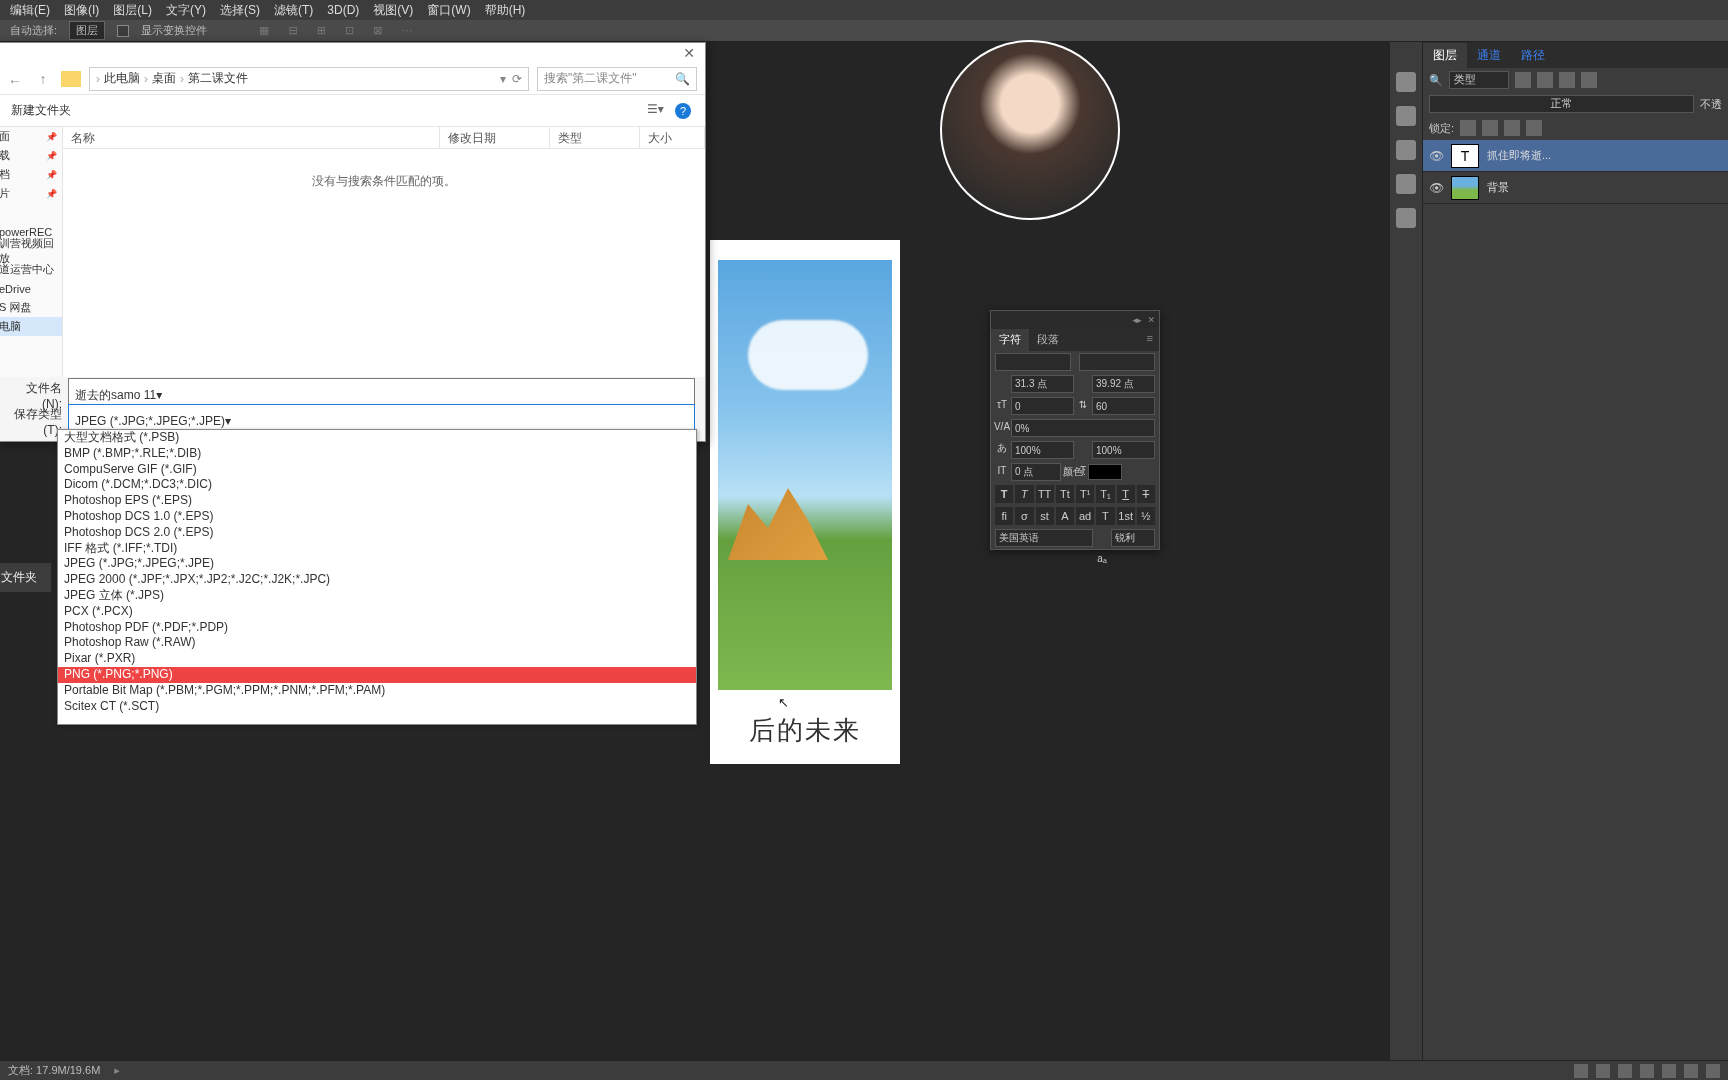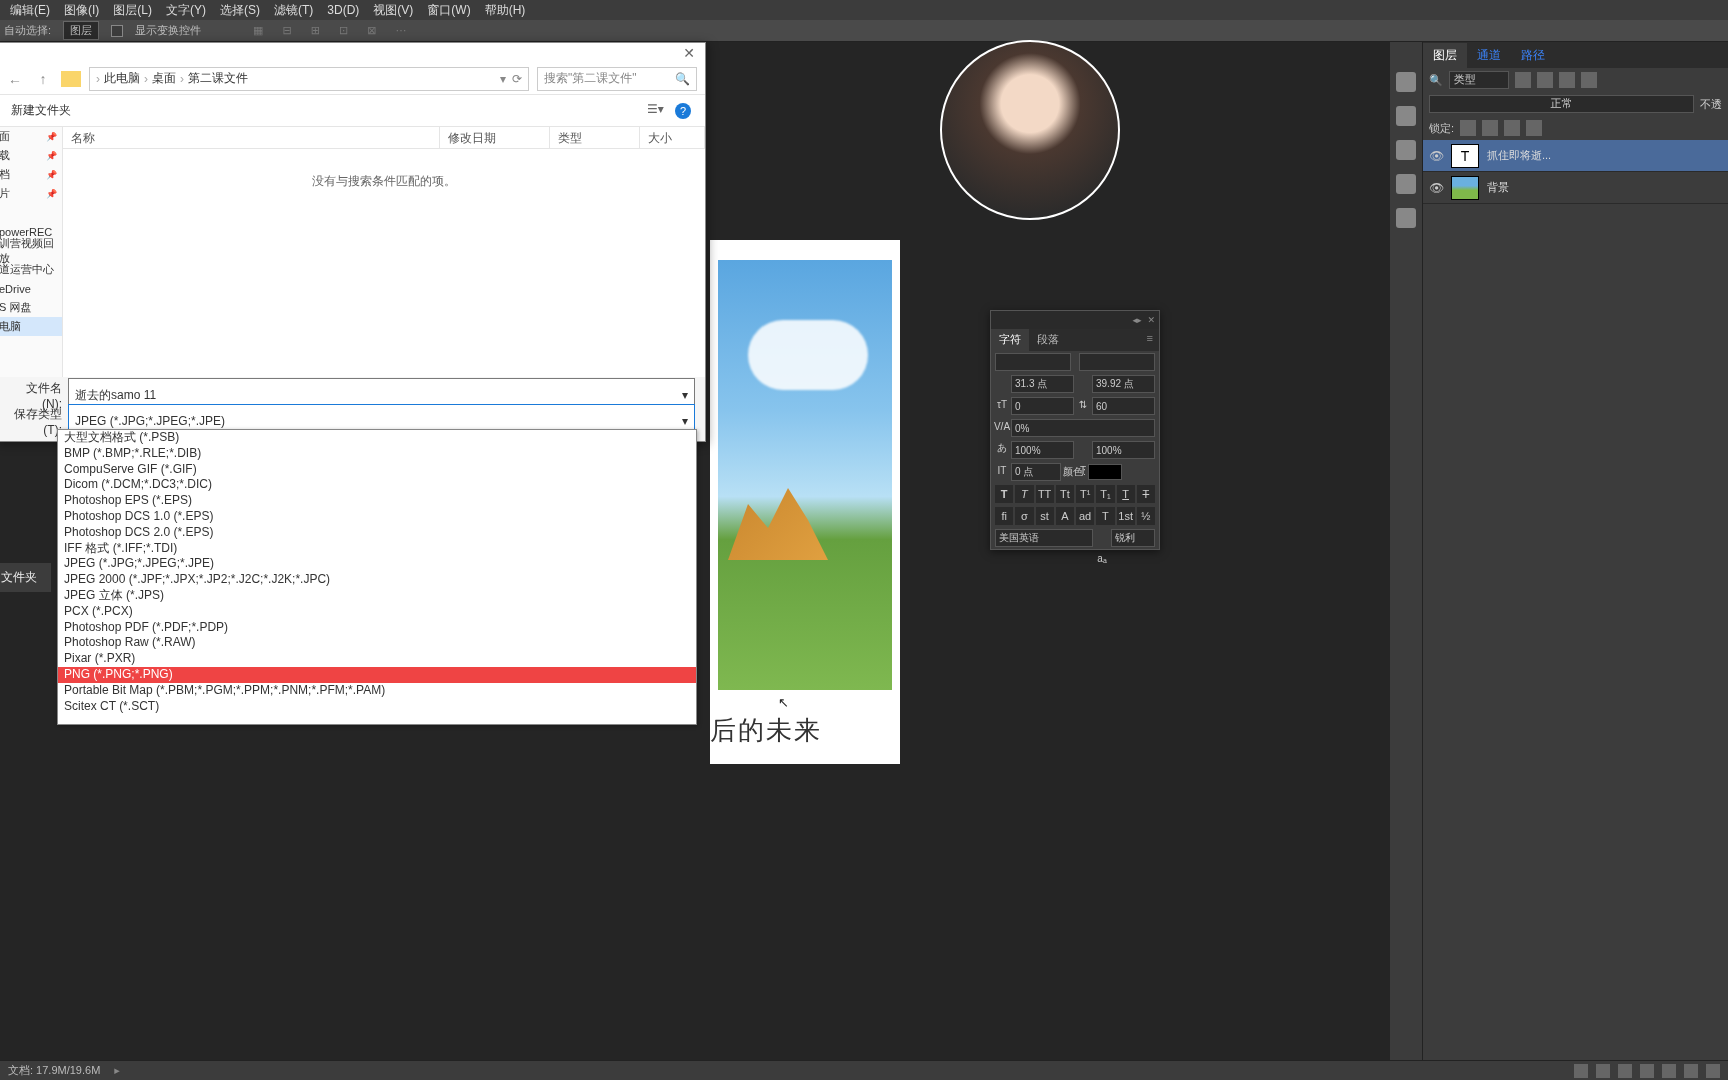--- a/index.html
+++ b/index.html
@@ -3,33 +3,33 @@
 <meta charset="utf-8">
 <style>
 * { margin: 0; padding: 0; box-sizing: border-box; font-family: "Microsoft YaHei", "Segoe UI", sans-serif; }
 body { background: #2a2a2a; width: 1728px; height: 1080px; overflow: hidden; position: relative; color: #ccc; font-size: 12px; }
 
 
 .menubar { height: 20px; background: #3c3c3c; display: flex; align-items: center; padding-left: 4px; gap: 2px; }
 .menubar span { padding: 2px 6px; cursor: pointer; color: #ddd; }
 
 
-.optionsbar { height: 22px; background: #4a4a4a; display: flex; align-items: center; padding-left: 4px; gap: 12px; font-size: 11px; color: #bbb; border-bottom: 1px solid #222; }
+.optionsbar { height: 22px; background: #4a4a4a; display: flex; align-items: center; padding-left: 10px; gap: 12px; font-size: 11px; color: #bbb; border-bottom: 1px solid #222; }
 .optionsbar .cb { width:12px; height:12px; border:1px solid #888; background:#3c3c3c; }
 
 
 .main { position: absolute; top: 42px; left: 0; right: 338px; bottom: 20px; background: #252525; }
 
 
 .canvas-wrap { position:absolute; left:280px; top:160px; width:900px; height:565px; background:#252525; }
 .canvas { position:absolute; left:430px; top:38px; width:190px; height:524px; background:#fff; }
 .img { position:absolute; left:8px; top:20px; right:8px; height:430px; background:linear-gradient(to bottom,#5aa6e0 0%,#87c4ed 35%,#b8e0f5 55%,#65a03f 65%,#7fb850 100%); }
 .mtn { position:absolute; bottom:130px; left:10px; width:100px; height:80px; background:linear-gradient(135deg,#c8862e,#e0a040); clip-path:polygon(0 100%,20% 30%,40% 60%,60% 10%,80% 50%,100% 100%); }
 .cloud { position:absolute; top:60px; left:30px; width:120px; height:70px; background:rgba(255,255,255,0.85); border-radius:50px; filter:blur(1px); }
-.caption { position:absolute; bottom:16px; left:0; right:0; font-size:26px; color:#333; letter-spacing: 2px; }
+.caption { position:absolute; bottom:16px; left:0; right:0; text-align:center; font-size:26px; color:#333; letter-spacing: 2px; }
 
 
 .webcam { position:absolute; top:40px; left:940px; width:180px; height:180px; border-radius:50%; border:2px solid #fff; background:radial-gradient(circle at 50% 35%,#f3d9c6 20%,#4a3830 35%,#2a2a2a 80%); z-index:50; }
 
 
 .rightcol { position:absolute; top:42px; right:0; width:338px; bottom:20px; background:#3c3c3c; display:flex; }
 .iconstrip { width:32px; background:#3c3c3c; display:flex; flex-direction:column; align-items:center; gap:14px; padding-top:30px; }
 .iconstrip div { width:20px; height:20px; background:#888; border-radius:3px; }
 .panelcol { flex:1; background:#3c3c3c; border-left:1px solid #222; }
 
@@ -91,21 +91,21 @@
 .sidebar .pin { width:10px; height:10px; color:#888; font-size:9px; }
 .filelist { flex:1; }
 .filelist .cols { height:22px; display:flex; border-bottom:1px solid #e5e5e5; font-size:12px; color:#555; }
 .filelist .cols span { padding:3px 8px; border-right:1px solid #e5e5e5; }
 .c-name{flex:1 0 210px} .c-date{width:110px} .c-type{width:90px} .c-size{width:65px}
 .empty { text-align:center; padding:24px; font-size:12px; color:#666; }
 
 .dialog .bottom { padding:6px 10px; background:#f5f5f5; }
 .bottom .row { display:flex; align-items:center; height:24px; gap:6px; margin-bottom:2px; }
 .bottom .row label { width:55px; font-size:12px; text-align:right; }
-.bottom .combo { flex:1; height:34px; border:1px solid #7a7a7a; background:#fff; font-size:12px; padding:0 6px; display:flex; align-items:center; justify-content:space-between; cursor:pointer; }
+.bottom .combo { flex:1; height:34px; border:1px solid #7a7a7a; background:#fff; font-size:12px; padding:0 6px; display:flex; align-items:center; justify-content:flex-start; cursor:pointer; }
 .bottom .combo.open { border-color:#1a7ad9; }
 
 
 .droplist { position:absolute; left:60px; right:8px; top:448px; background:#fff; border:1px solid #888; z-index:200; max-height:310px; overflow-y:auto; font-size:12px; box-shadow:1px 1px 4px rgba(0,0,0,0.3); }
 .droplist .opt { padding:1px 6px; cursor:pointer; line-height:1.15; }
 .droplist .opt.hl { background:#ef4444; color:#fff; }
 
 .cursor { position:absolute; top:695px; left:778px; font-size:13px; color:#222; z-index:300; pointer-events:none; }
 
 .hidefolder { padding:4px 0 6px 0; font-size:12px; color:#666; }

